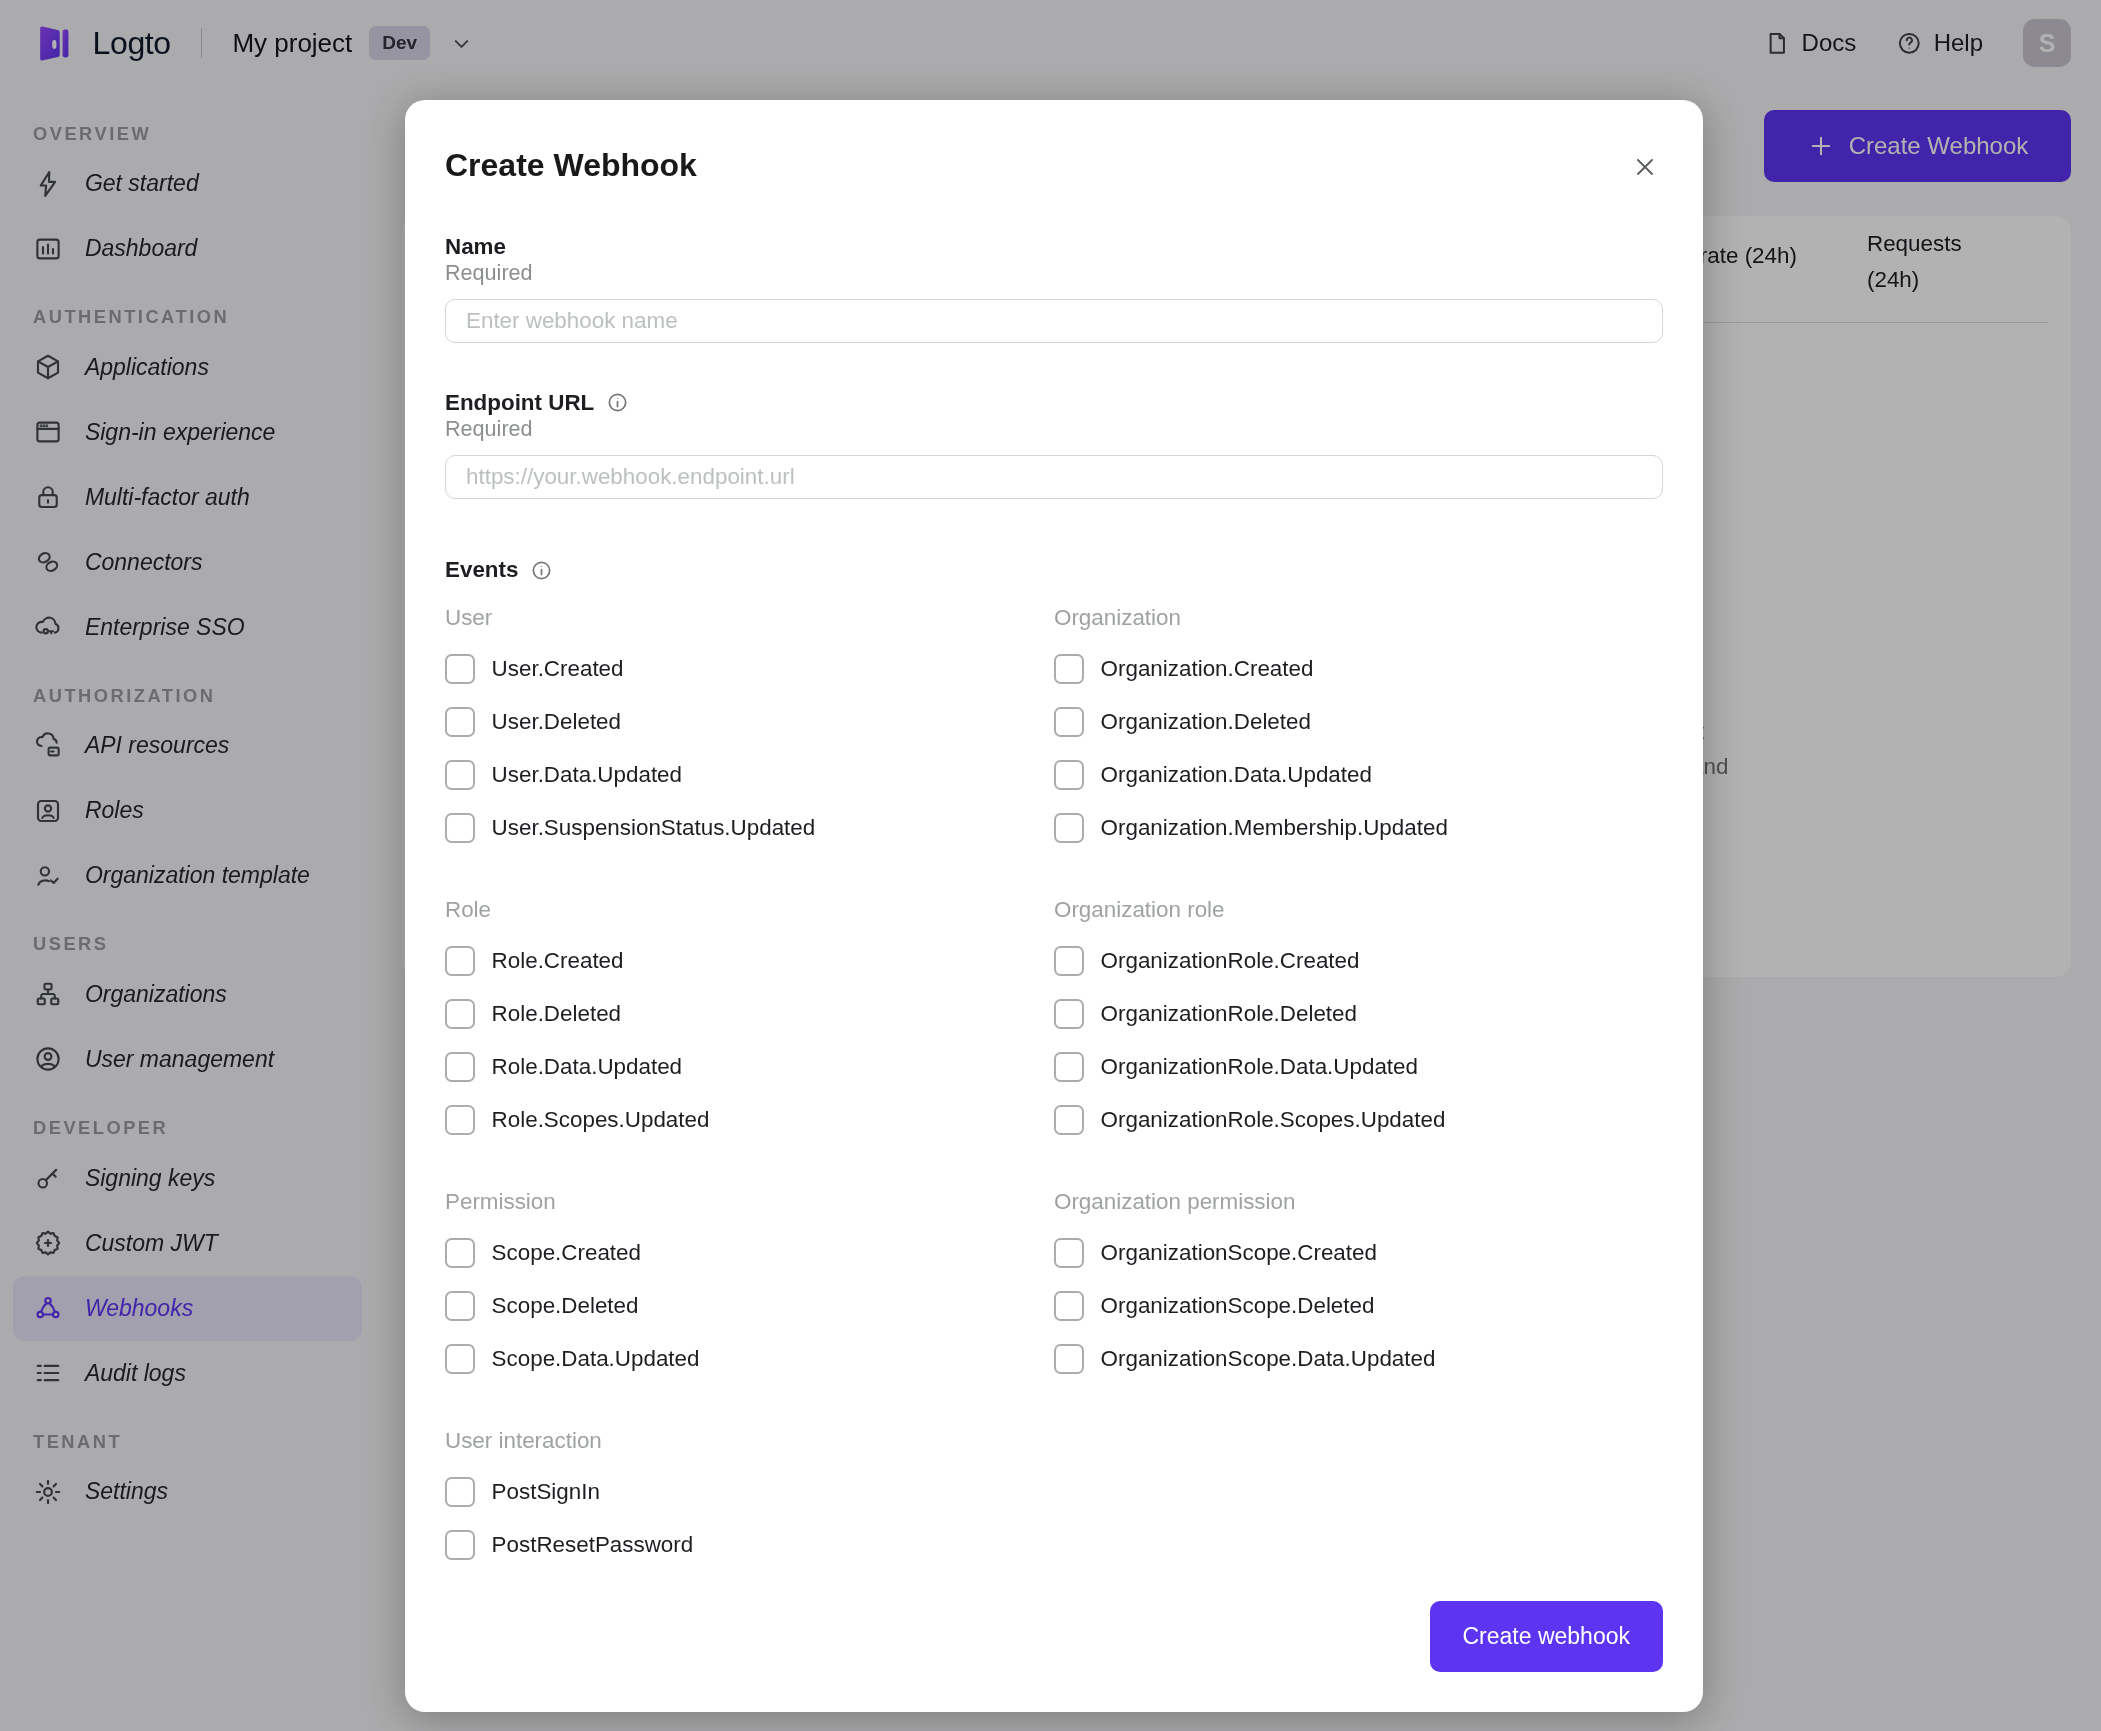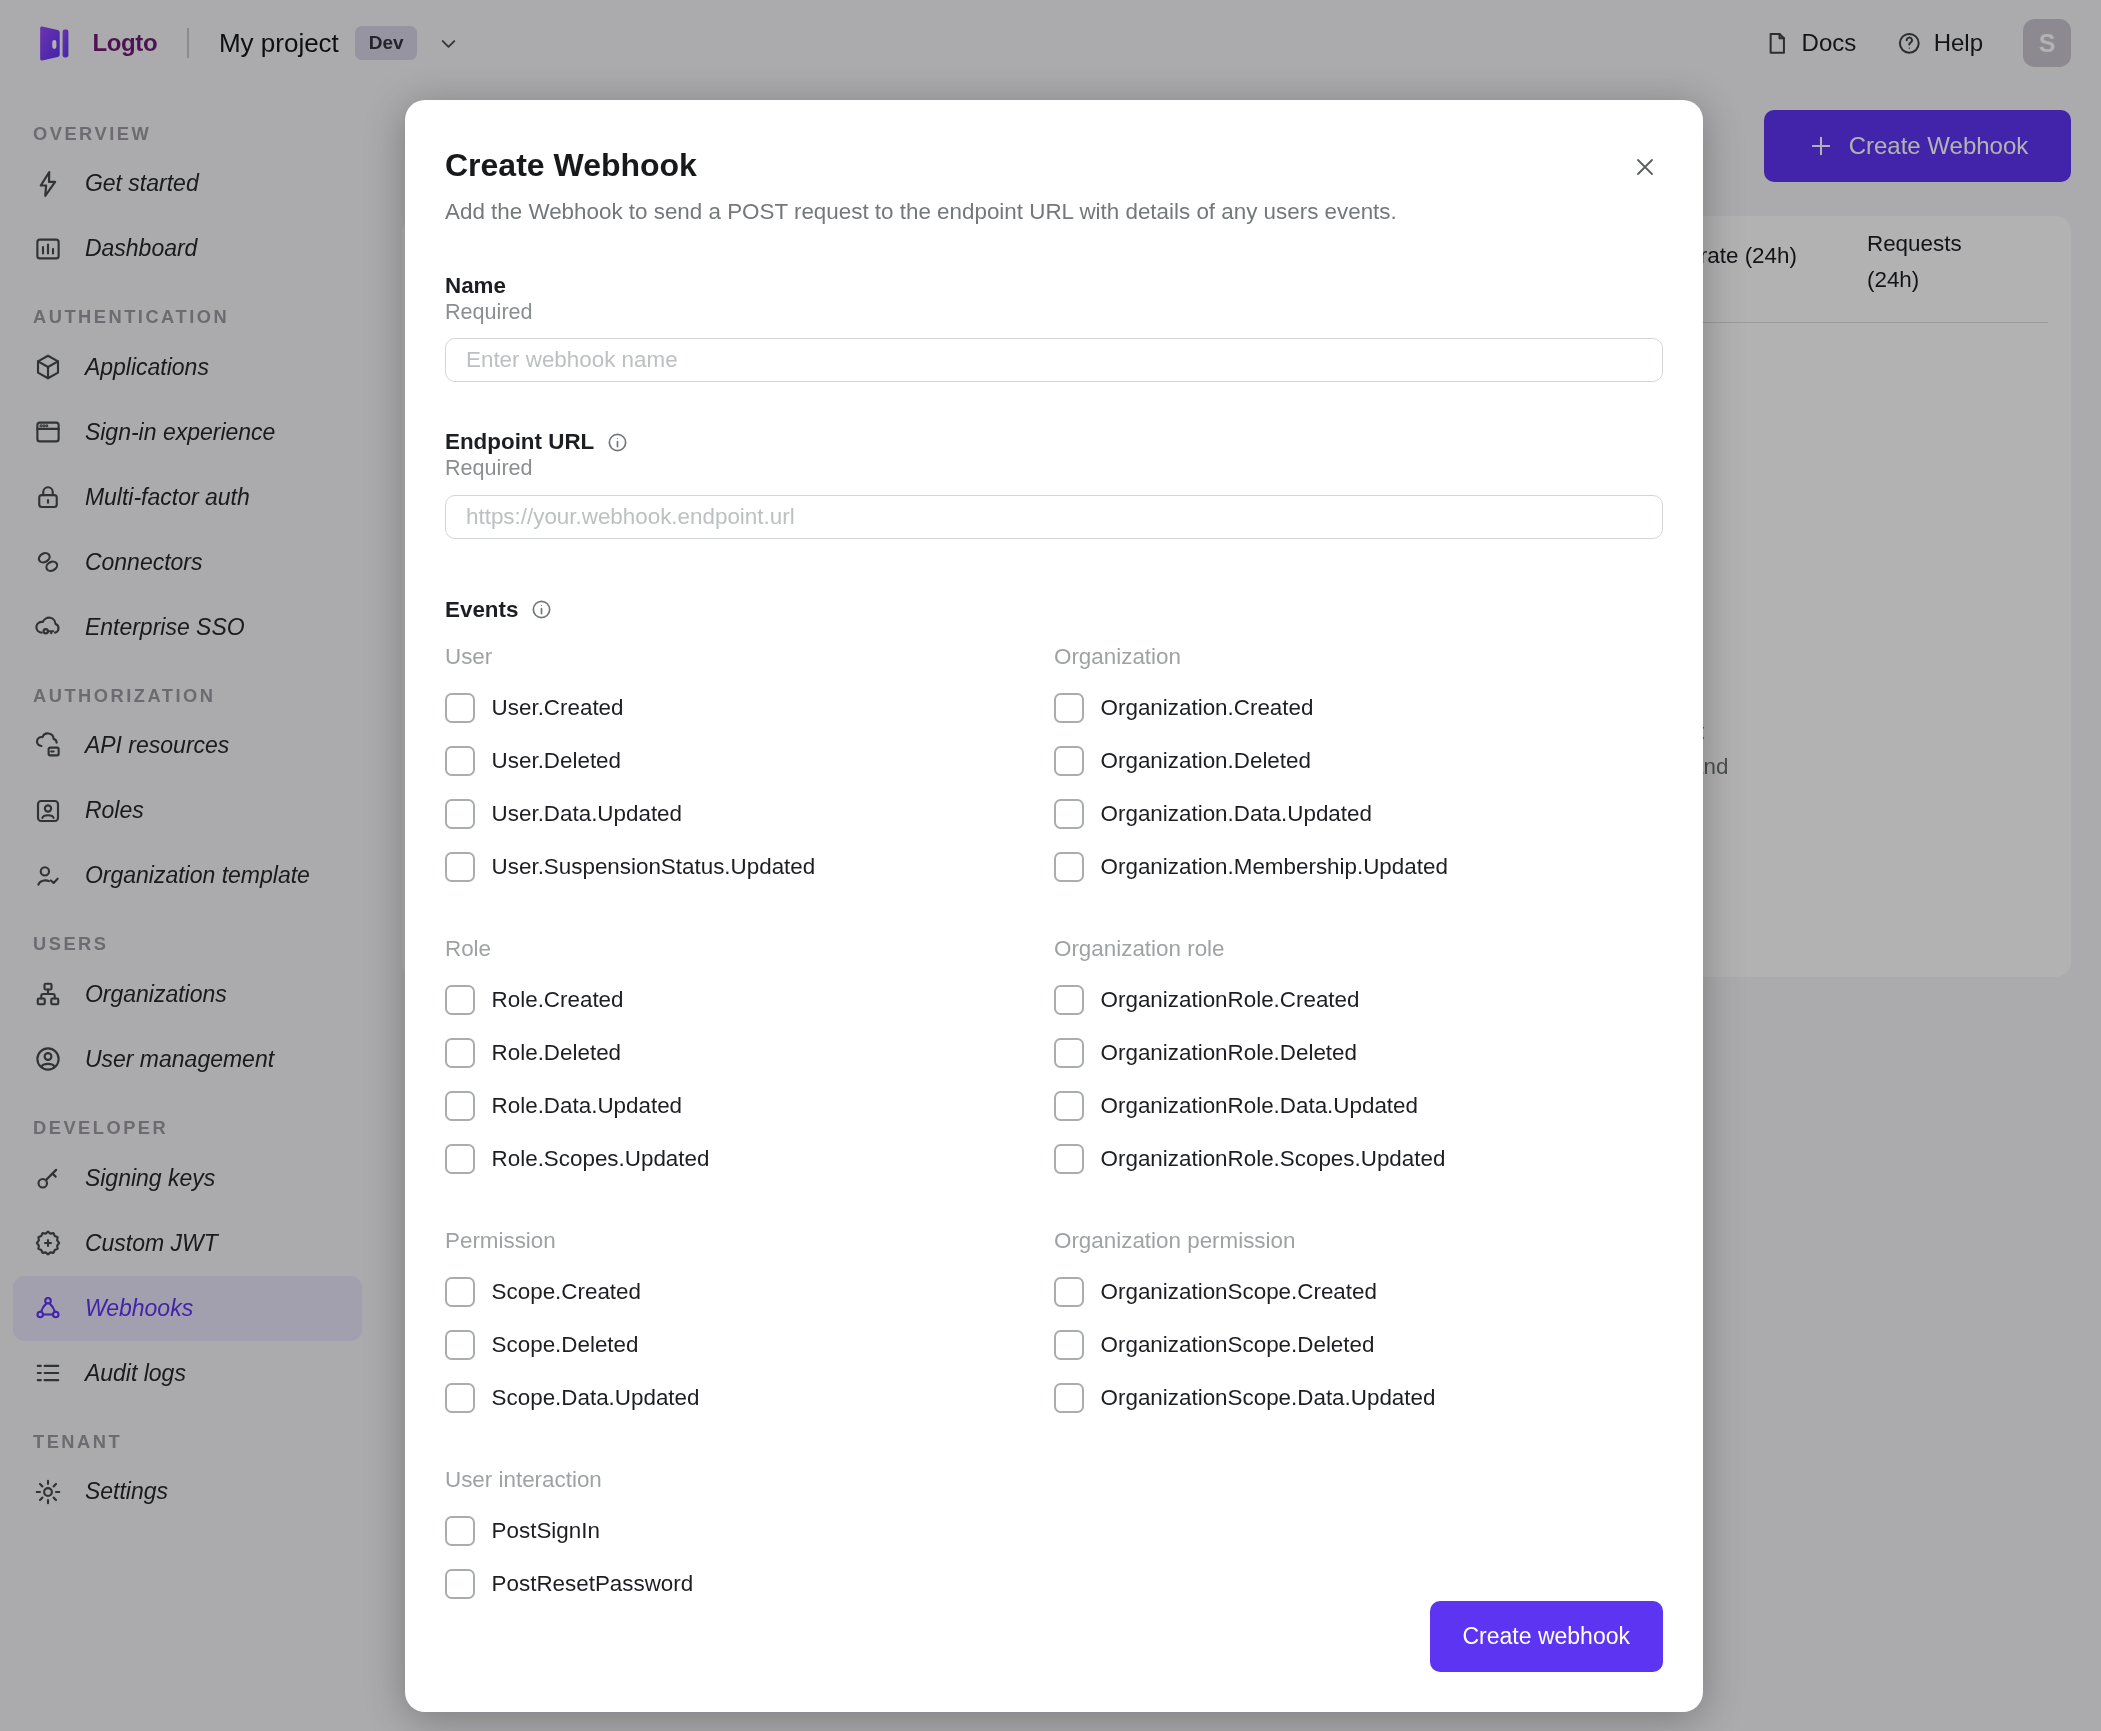--- a/index.html
+++ b/index.html
@@ -3,21 +3,21 @@
 <meta charset="utf-8">
 <style>
   * { margin:0; padding:0; box-sizing:border-box; }
   html,body { width:2102px; height:1731px; overflow:hidden; }
   body { background:#f5f4f7; font-family:"Liberation Sans", sans-serif; position:relative; color:#1c1e21; }
 
   
   .topbar { position:absolute; top:0; left:0; right:0; height:86px; display:flex; align-items:center; padding:0 31px 0 33px; }
   .brand { display:flex; align-items:center; gap:16.6px; }
   .logo-mark { width:43px; height:43px; display:flex; }
-  .brand-name { font-size:24px; font-weight:700; color:#701a75; letter-spacing:-0.4px; }
+  .brand-name { font-size:32px; font-weight:400; color:#0f172a; letter-spacing:-0.4px; }
   .tb-divider { width:1.7px; height:30px; background:#c7c5cc; margin:0 30px; }
   .project { display:flex; align-items:center; gap:16.6px; cursor:pointer; }
   .project-name { font-size:26px; font-weight:400; color:#141618; }
   .env-badge { background:#d9d5e8; color:#34343e; font-size:19px; font-weight:600; padding:5.8px 13.3px; border-radius:6.6px; }
   .chevron { display:flex; width:23px; height:23px; color:#4b4e52; margin-left:3.3px; }
   .topbar-right { margin-left:auto; display:flex; align-items:center; gap:40px; }
   .top-link { display:flex; align-items:center; gap:10.8px; font-size:24px; color:#1c1e21; cursor:pointer; }
   .tl-icon { display:flex; width:26.6px; height:26.6px; color:#3e4144; }
   .avatar { width:48px; height:48px; border-radius:11.6px; background:#c9c5d0; color:#ffffff; font-size:25px; font-weight:600; display:flex; align-items:center; justify-content:center; cursor:pointer; }
 
@@ -316,21 +316,20 @@
 
 <div class="modal">
   <div class="modal-header">
     <div class="modal-title">Create Webhook</div>
     <div class="close-btn">
       <svg viewBox="0 0 24 24" fill="none" stroke="currentColor" stroke-width="1.6" stroke-linecap="round">
           <path d="M6 6l12 12M18 6L6 18"></path>
         </svg>
     </div>
   </div>
-  <div class="modal-subtitle">Add the Webhook to send a POST request to the endpoint URL with details of any users events.</div>
 
   <div class="field first">
     <div class="field-row">
       <div class="field-label">Name</div>
       <div class="required">Required</div>
     </div>
     <input class="text-input" type="text" placeholder="Enter webhook name" style="">
   </div>
 
   <div class="field">

